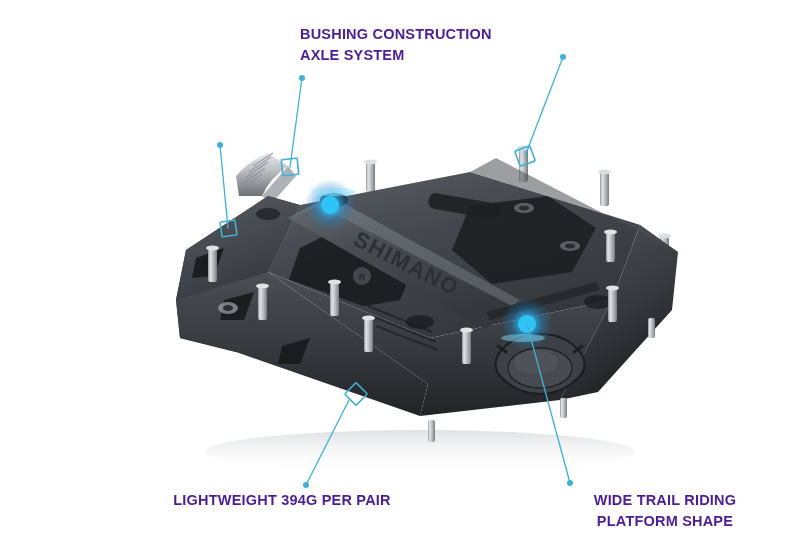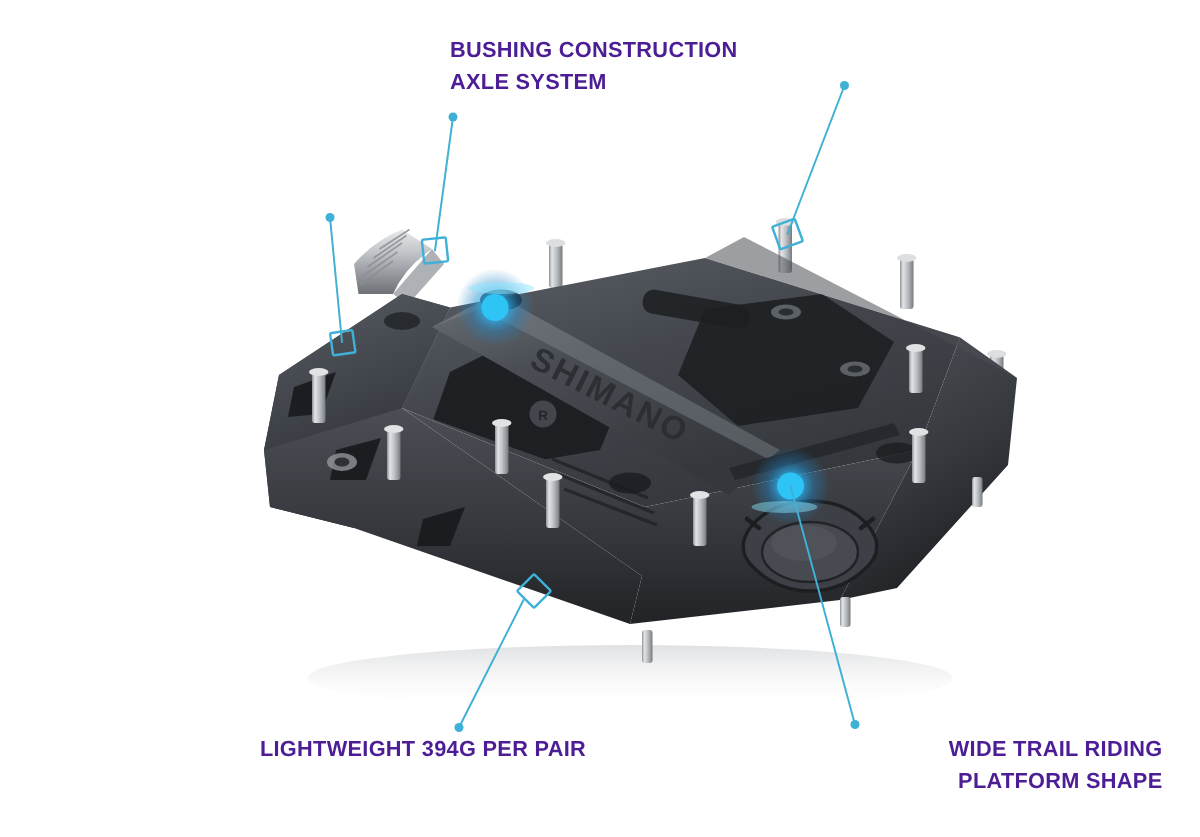--- a/index.html
+++ b/index.html
@@ -26,21 +26,21 @@
     font-size: 14.5px;
     line-height: 1.42;
     letter-spacing: 0.2px;
     white-space: pre-line;
     user-select: none;
   }
   .lbl-resin      { left: 56px;  top: 80px;  width: 180px; text-align: center; }
   .lbl-bushing    { left: 300px; top: 24px;  width: 210px; text-align: left; }
   .lbl-pins       { left: 583px; top: 30px;  width: 200px; text-align: left; }
   .lbl-weight     { left: 88px;  top: 490px; width: 300px; text-align: center; margin-left: 44px; }
-  .lbl-platform   { left: 555px; top: 490px; width: 220px; text-align: right; }
+  .lbl-platform   { left: 555px; top: 490px; width: 220px; text-align: center; }
 
   #overlay-svg, #pedal-svg {
     position: absolute;
     left: 0; top: 0;
     width: 800px;
     height: 558px;
   }
   #pedal-svg { z-index: 1; }
   #overlay-svg { z-index: 3; pointer-events: none; }
   .callout-label { z-index: 4; }

